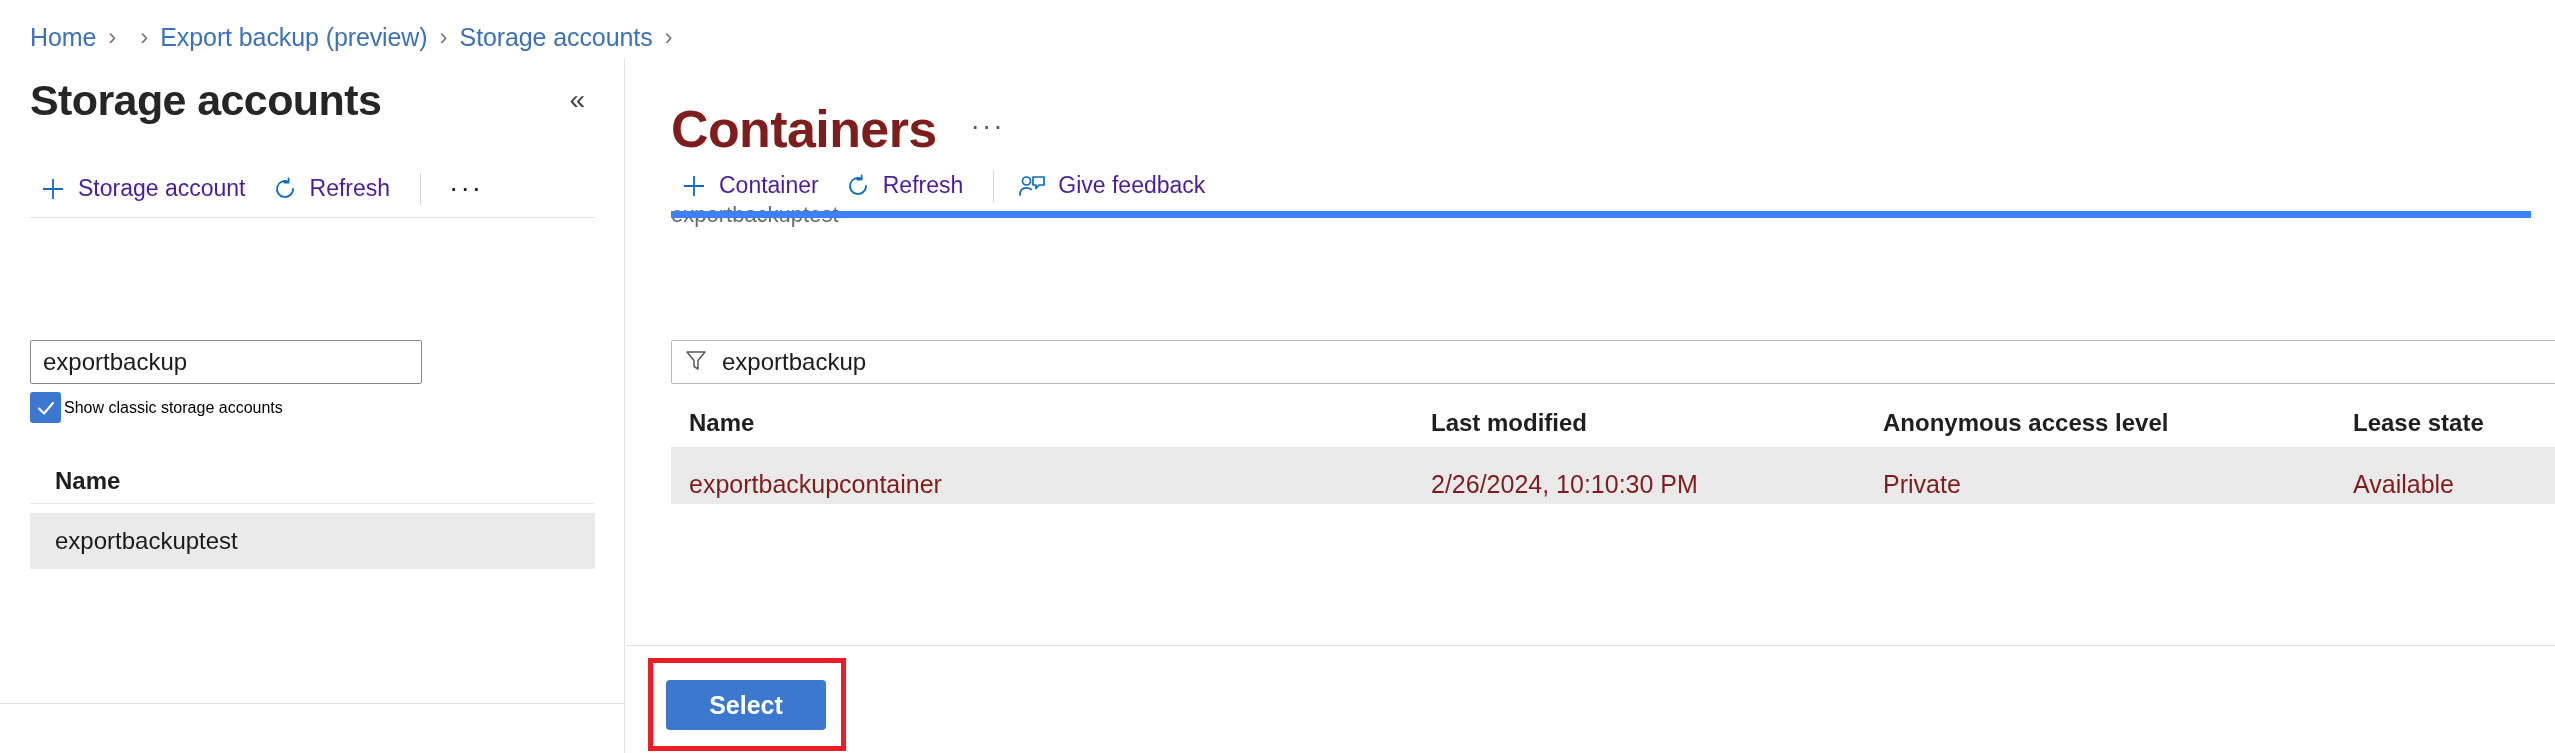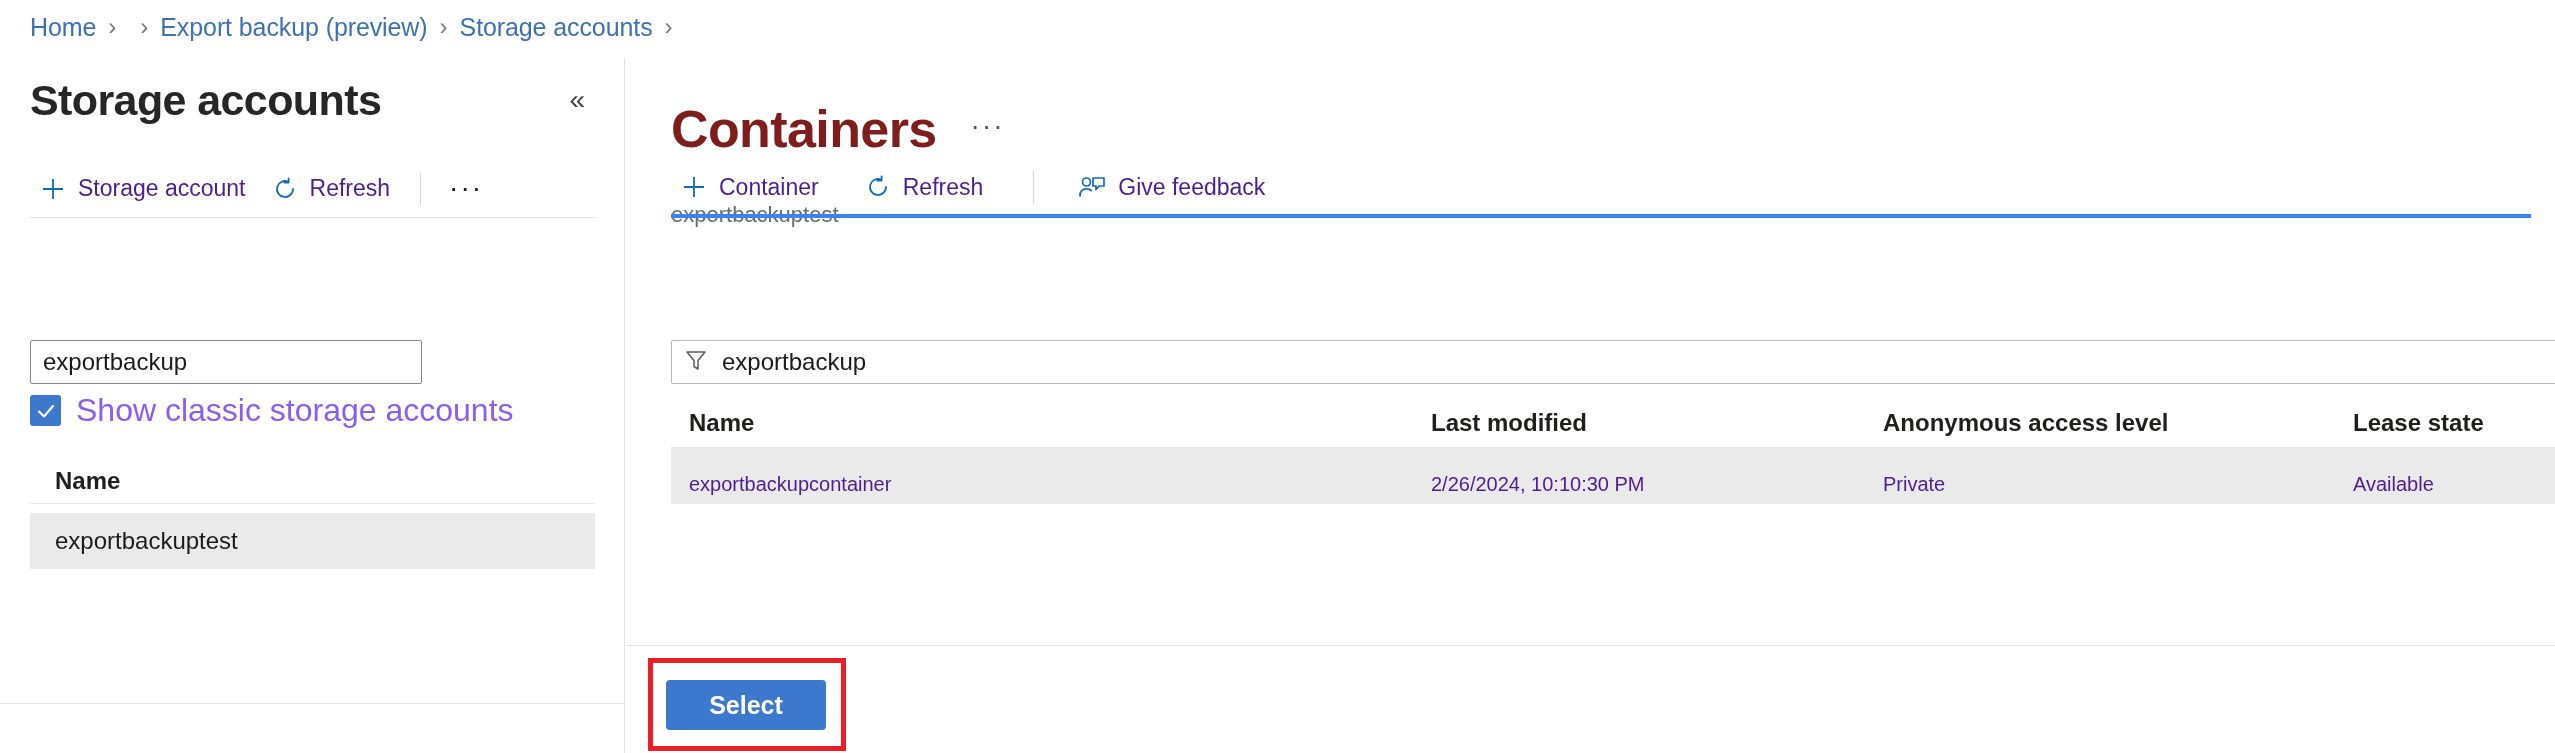--- a/index.html
+++ b/index.html
@@ -13,21 +13,21 @@
   }
   #app {
     position: relative;
     width: 2555px; height: 753px;
     background: #ffffff;
   }
 
   
   #breadcrumb {
     position: absolute;
-    left: 30px; top: 12px;
+    left: 30px; top: 22px;
     height: 30px;
     display: flex;
     align-items: center;
     font-size: 25px;
     white-space: nowrap;
     text-align: center;
   }
   .crumb-link {
     color: #3c72b5;
     cursor: pointer;
@@ -135,23 +135,23 @@
     width: 31px; height: 31px;
     border-radius: 3px;
     background: #3b78ce;
     display: flex;
     align-items: center;
     justify-content: center;
     flex: 0 0 auto;
   }
   #classic-checkbox svg { display: block; }
   #classic-label {
-    margin-left: 15px;
-    font-size: 32px;
-    color: #8b5cf6;
+    margin-left: 3px;
+    font-size: 16px;
+    color: #000000;
     white-space: nowrap;
   }
 
   #left-col-header {
     position: absolute;
     left: 30px; top: 400px;
     width: 565px; height: 46px;
     display: flex;
     align-items: center;
     border-bottom: 1px solid #e8e8e8;
@@ -218,22 +218,21 @@
     font-size: 22px;
     color: #6b6b6b;
   }
 
   #right-toolbar {
     position: absolute;
     left: 45px; top: 102px;
     width: 1860px; height: 58px;
     display: flex;
     align-items: center;
-    border-bottom: 4px solid #3b82f6;
-    gap: 20px;
+    border-bottom: 7px solid #3b82f6;
   }
 
   #right-filter {
     position: absolute;
     left: 45px; top: 282px;
     width: 1890px; height: 44px;
     border: 1px solid #b9b9b9;
     border-radius: 2px;
     background: #ffffff;
     display: flex;
@@ -270,22 +269,22 @@
     white-space: nowrap;
   }
   .tbl-row {
     display: flex;
     align-items: center;
     height: 56px;
     background: #eaeaea;
     cursor: pointer;
   }
   .tbl-row .td {
-    font-size: 20px;
-    color: #4c1d95;
+    font-size: 25px;
+    color: #7f1d1d;
     white-space: nowrap;
     margin-top: 16px;
   }
   .c0 { width: 760px; padding-left: 18px; }
   .c1 { width: 452px; }
   .c2 { width: 470px; }
   .c3 { width: 200px; }
 
   
   #action-bar {

